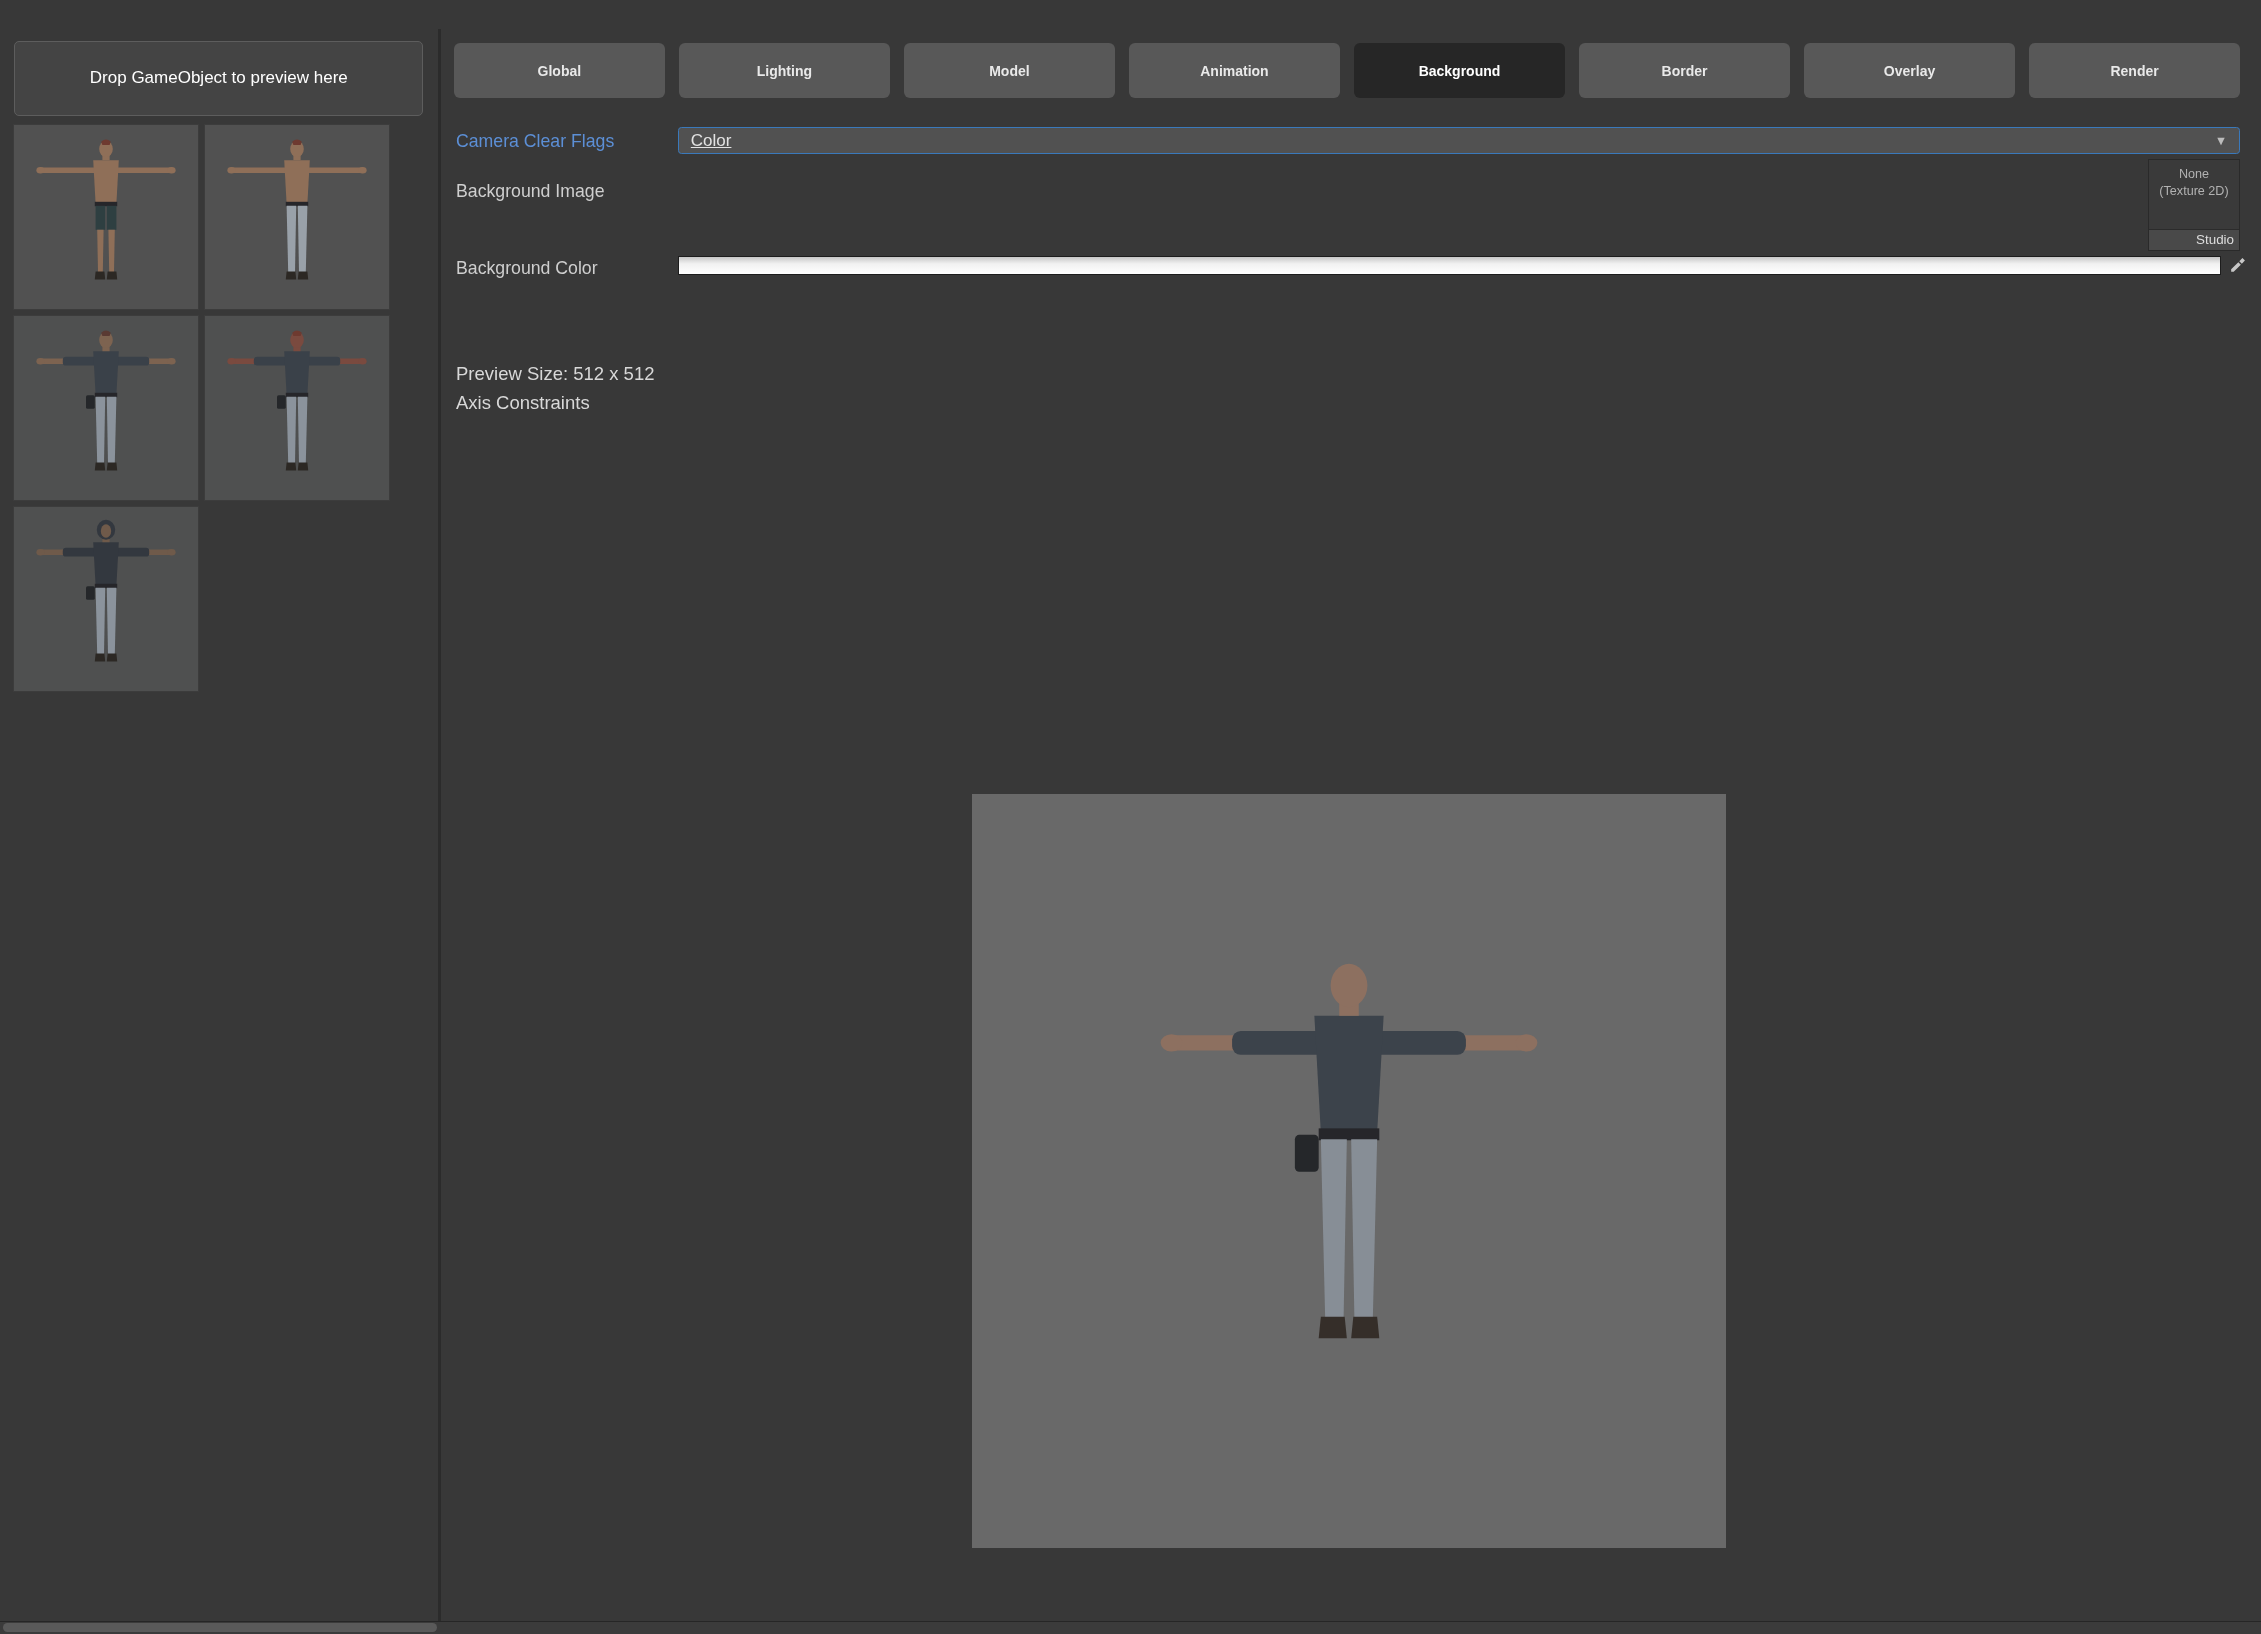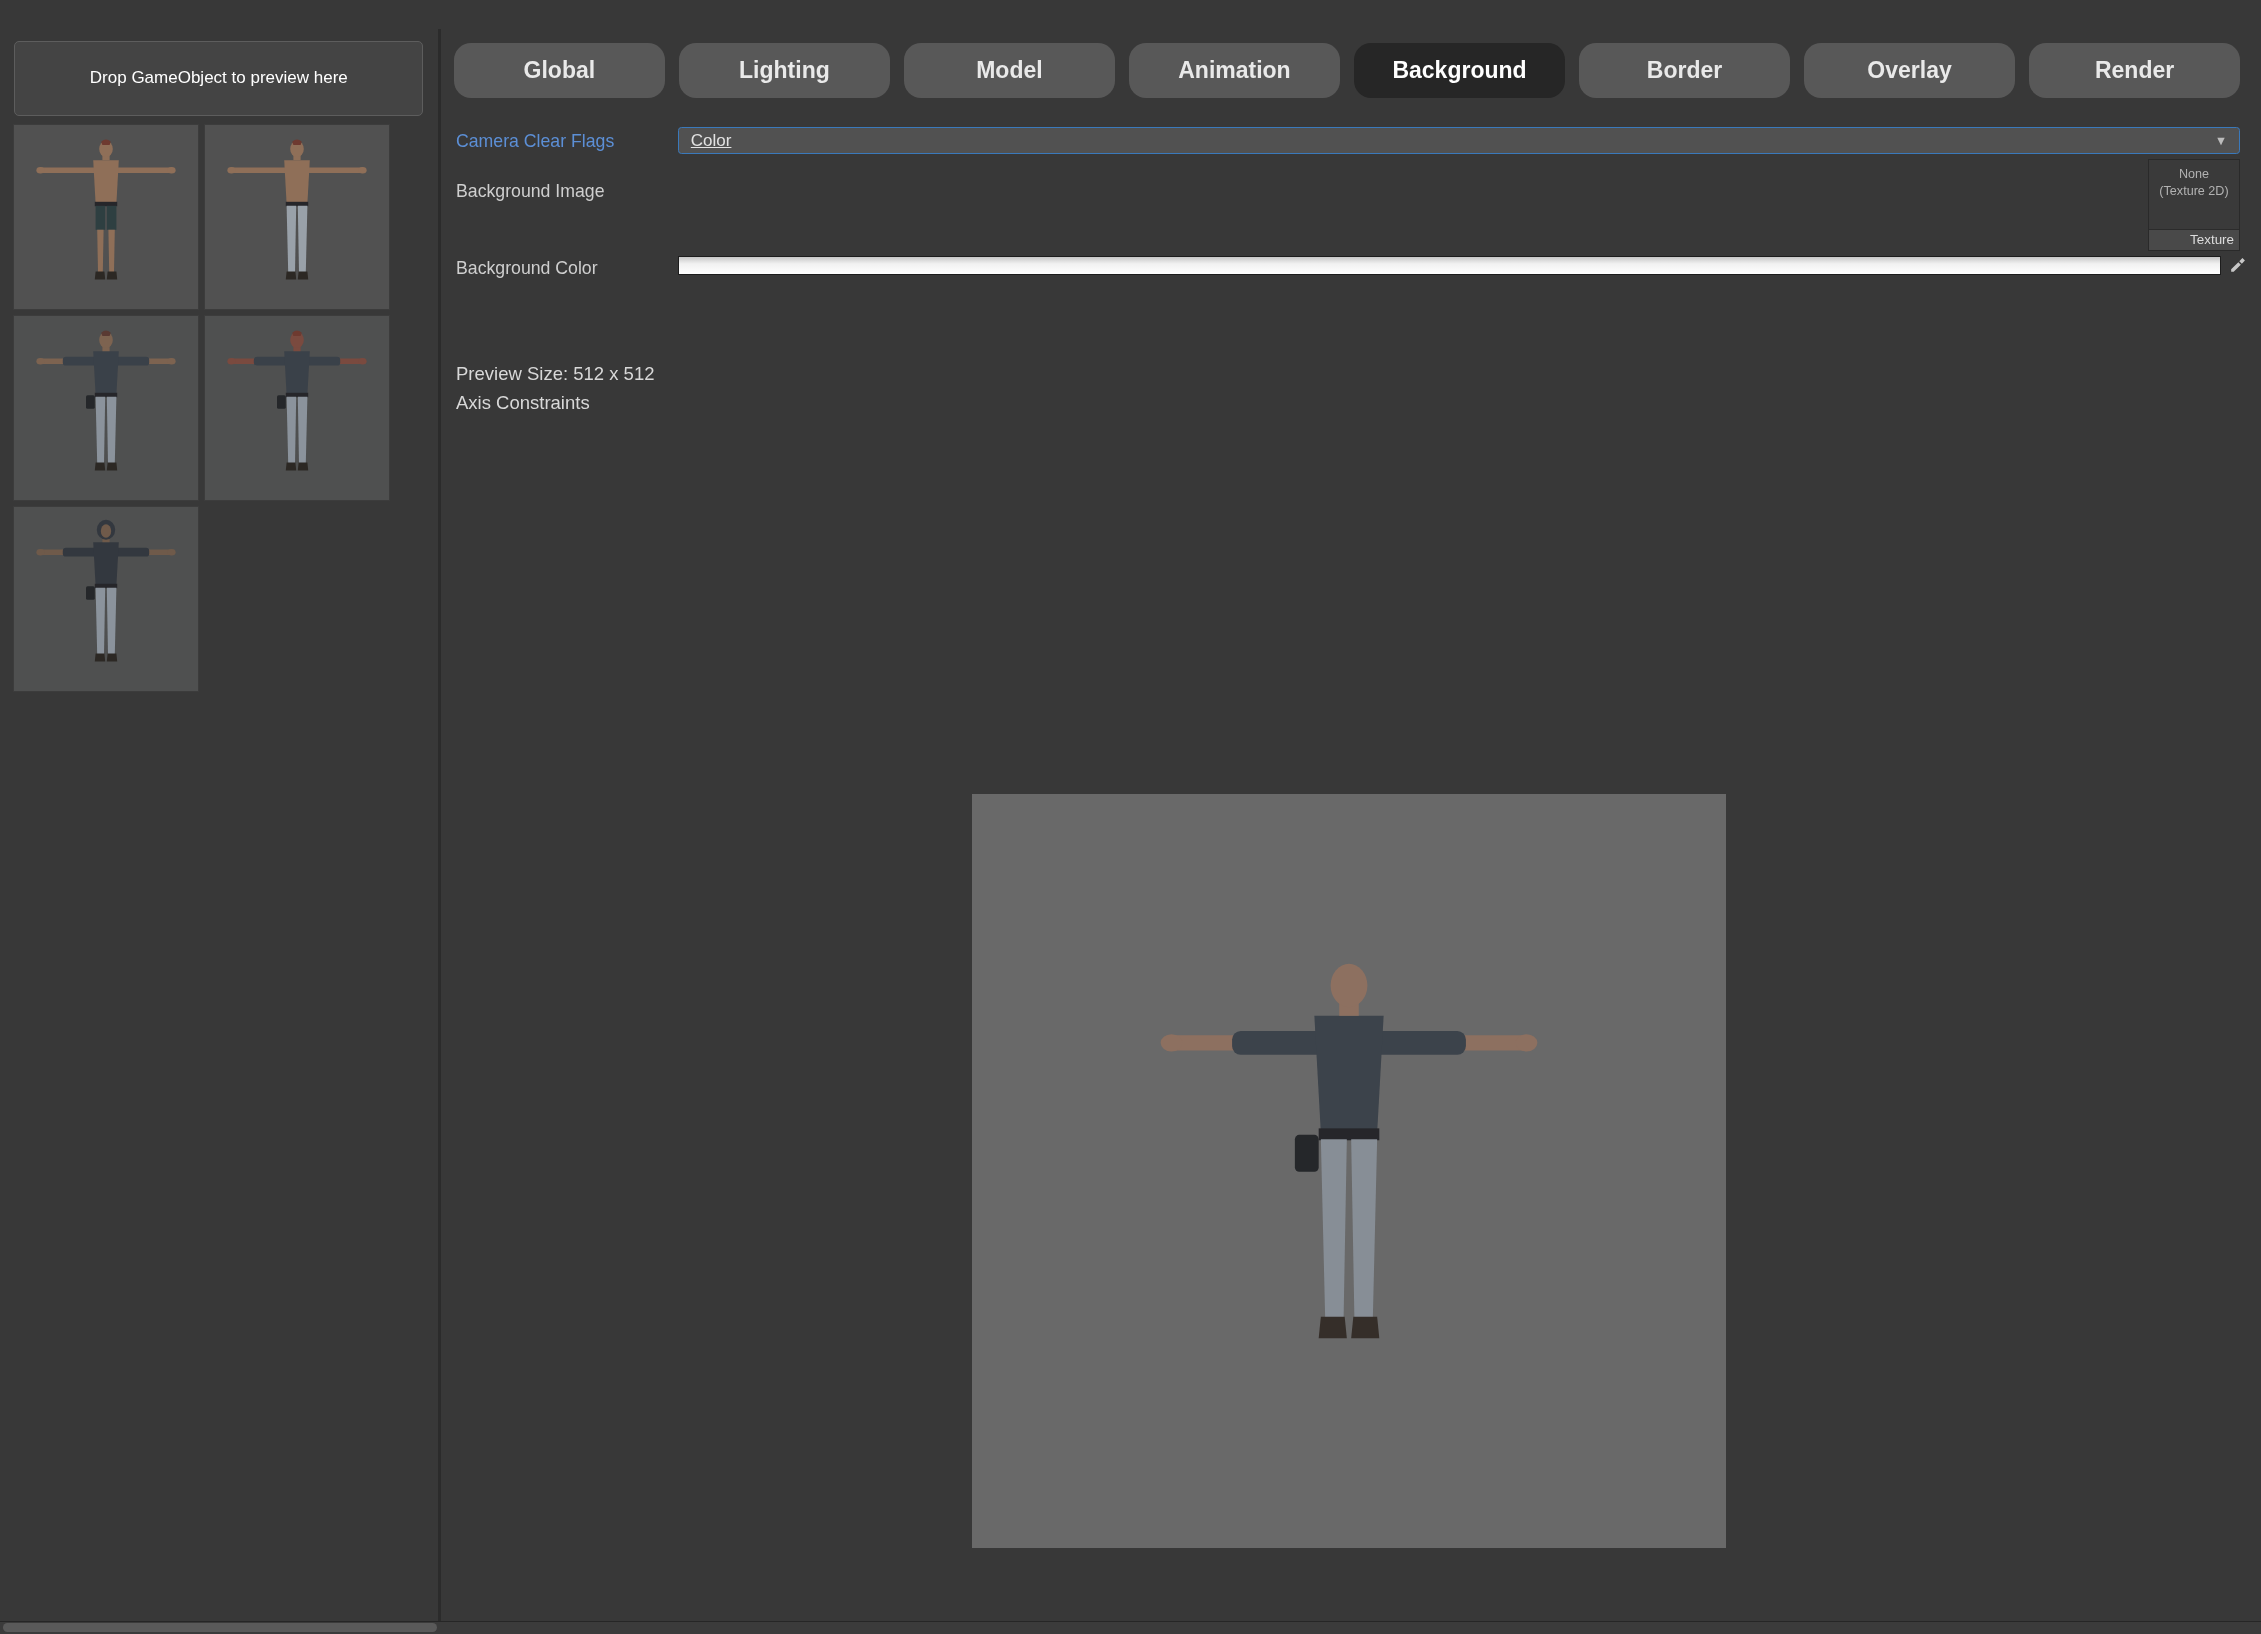--- a/index.html
+++ b/index.html
@@ -27,22 +27,22 @@
   .dropbox{position:absolute; left:14.3px; top:11.8px; width:409px; height:75px; background:#444444;
     border:0.8px solid #5d5d5d; border-radius:5px; display:flex; align-items:center; justify-content:center; cursor:pointer;}
   .dropbox span{font-size:17px; color:#ffffff;}
   .thumbs{position:absolute; left:12.6px; top:95px; display:grid; grid-template-columns:186px 186px; gap:5px;}
   .thumb{width:186px; height:186px; background:#505050; border:0.8px solid #3c3c3c;
     display:flex; align-items:center; justify-content:center; cursor:pointer;}
   .v-divider{position:absolute; left:438px; top:29px; bottom:13.4px; width:2.5px; background:#2b2b2b;}
 
   
   .tabs{position:absolute; left:454px; top:43px; right:21px; height:55px; display:flex; gap:14.3px;}
-  .tab{flex:1; background:var(--button-bg); border-radius:17px; display:flex; align-items:center; justify-content:center;
-    font-size:23px; font-weight:700; color:#e9e9e9; cursor:pointer;}
+  .tab{flex:1; background:var(--button-bg); border-radius:6px; display:flex; align-items:center; justify-content:center;
+    font-size:14px; font-weight:700; color:#e9e9e9; cursor:pointer;}
   .tab.active{background:var(--tab-active-bg); color:#ffffff;}
 
   .field-label{position:absolute; left:456px; font-size:17.7px; color:#cfcfcf; white-space:nowrap;}
   .field-label.blue{color:var(--label-blue);}
 
   .dropdown{position:absolute; left:678px; top:127px; right:21px; height:27px; background:#515151;
     border:1.7px solid var(--accent-blue); border-radius:3.4px; display:flex; align-items:center;
     padding:0 11.8px; cursor:pointer;}
   .dropdown .dd-value{font-size:17px; color:#e2e2e2;text-decoration:underline;}
   .dd-arrow{margin-left:auto; font-size:12.6px; color:#bcbcbc;}
@@ -190,21 +190,21 @@
       <span class="dd-value">Color</span>
       <span class="dd-arrow">▼</span>
     </div>
 
     <span class="field-label" style="top:161px;margin-top:20px;">Background Image</span>
     <div class="objfield">
       <div class="obj-none">
         <div>None</div>
         <div>(Texture 2D)</div>
       </div>
-      <div class="obj-select">Texture</div>
+      <div class="obj-select">Studio</div>
     </div>
 
     <span class="field-label" style="top:258px;">Background Color</span>
     <div class="colorfield"></div>
     <span class="eyedropper">
       <svg width="20" height="20" viewBox="0 0 24 24">
         <path d="M18.5 2.5 L21.5 5.5 L17.8 9.2 L14.8 6.2 Z M13.6 7.4 L16.6 10.4 L8 19 L5 19 L5 16 Z" fill="#c8c8c8"></path>
       </svg>
     </span>
 

